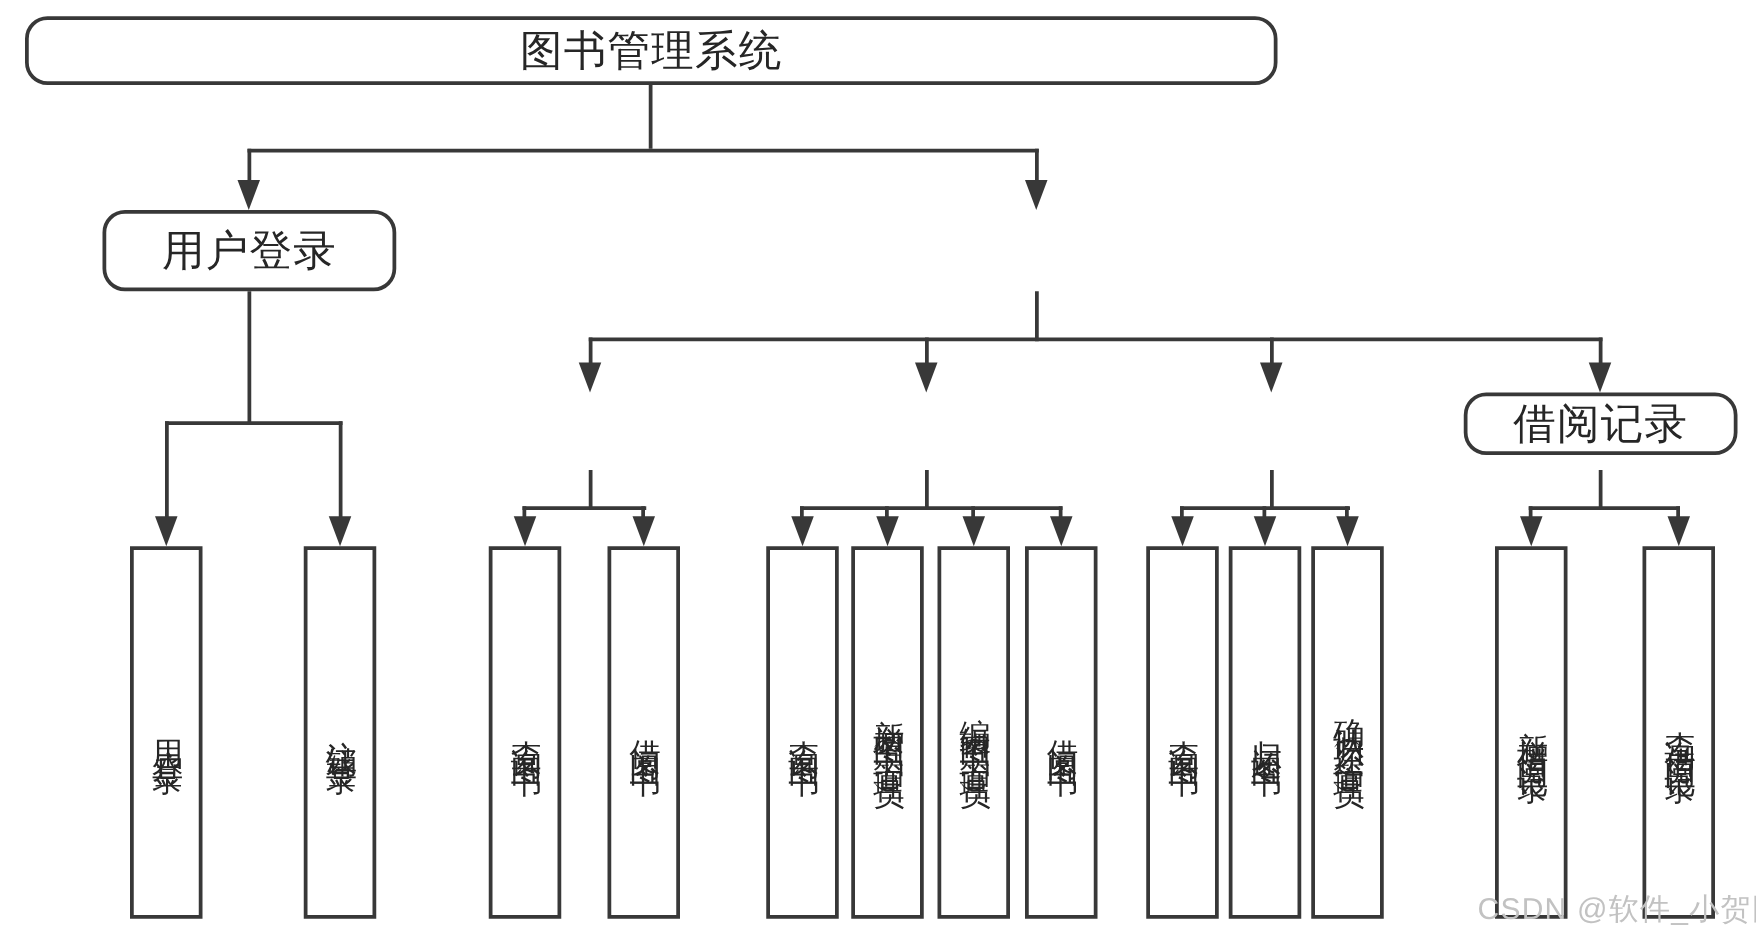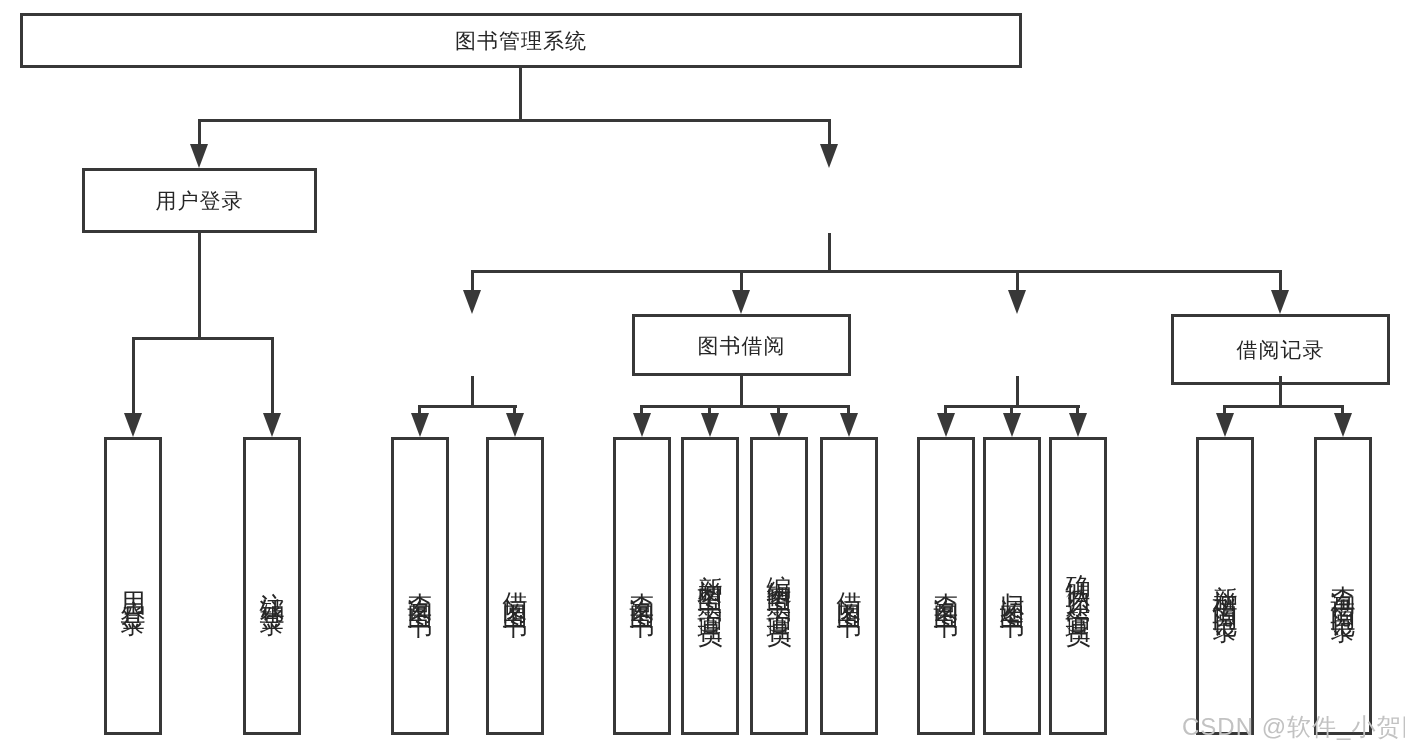--- a/index.html
+++ b/index.html
@@ -21,21 +21,21 @@
     position:absolute;
     box-sizing:border-box;
     border:3px solid var(--line);
     background:var(--bg);
     display:flex;
     align-items:center;
     justify-content:center;
     text-align:center;
     line-height:1;
   }
-  .hbox{font-size:21px;letter-spacing:1px;}
+  .hbox{font-size:34px;letter-spacing:1px;border-radius:18px;}
   .vbox{
     font-size:25px;
     writing-mode:vertical-rl;
     text-orientation:mixed;
     letter-spacing:7px;
     line-height:1;
   }
   .stem{position:absolute;width:3px;background:var(--line);}
   .bar{position:absolute;height:3px;background:var(--line);}
   .arrow{
@@ -56,22 +56,21 @@
 </style>
 </head>
 <body>
 
 <div class="canvas">
 
   <div class="box hbox" style="left:20px;top:13px;width:1002px;height:55px;">图书管理系统</div>
 
   <div class="box hbox" style="left:82px;top:168px;width:235px;height:65px;">用户登录</div>
 
-  <div class="box hbox" style="left:632px;top:314px;width:219px;height:62px;">图书借阅</div>
-  <div class="box hbox" style="left:1171px;top:314px;width:219px;height:71px;">借阅记录</div>
+  <div class="box hbox" style="left:1171px;top:314px;width:219px;height:50px;">借阅记录</div>
 
   <div class="box vbox" style="left:104px;top:437px;width:58px;height:298px;">用户登录</div>
   <div class="box vbox" style="left:243px;top:437px;width:58px;height:298px;">注销登录</div>
 
   <div class="box vbox" style="left:391px;top:437px;width:58px;height:298px;">查询图书</div>
   <div class="box vbox" style="left:486px;top:437px;width:58px;height:298px;">借阅图书</div>
 
   <div class="box vbox" style="left:613px;top:437px;width:58px;height:298px;">查询图书</div>
   <div class="box vbox" style="left:681px;top:437px;width:58px;height:298px;">新增图书（管理员）</div>
   <div class="box vbox" style="left:750px;top:437px;width:58px;height:298px;">编辑图书（管理员）</div>

